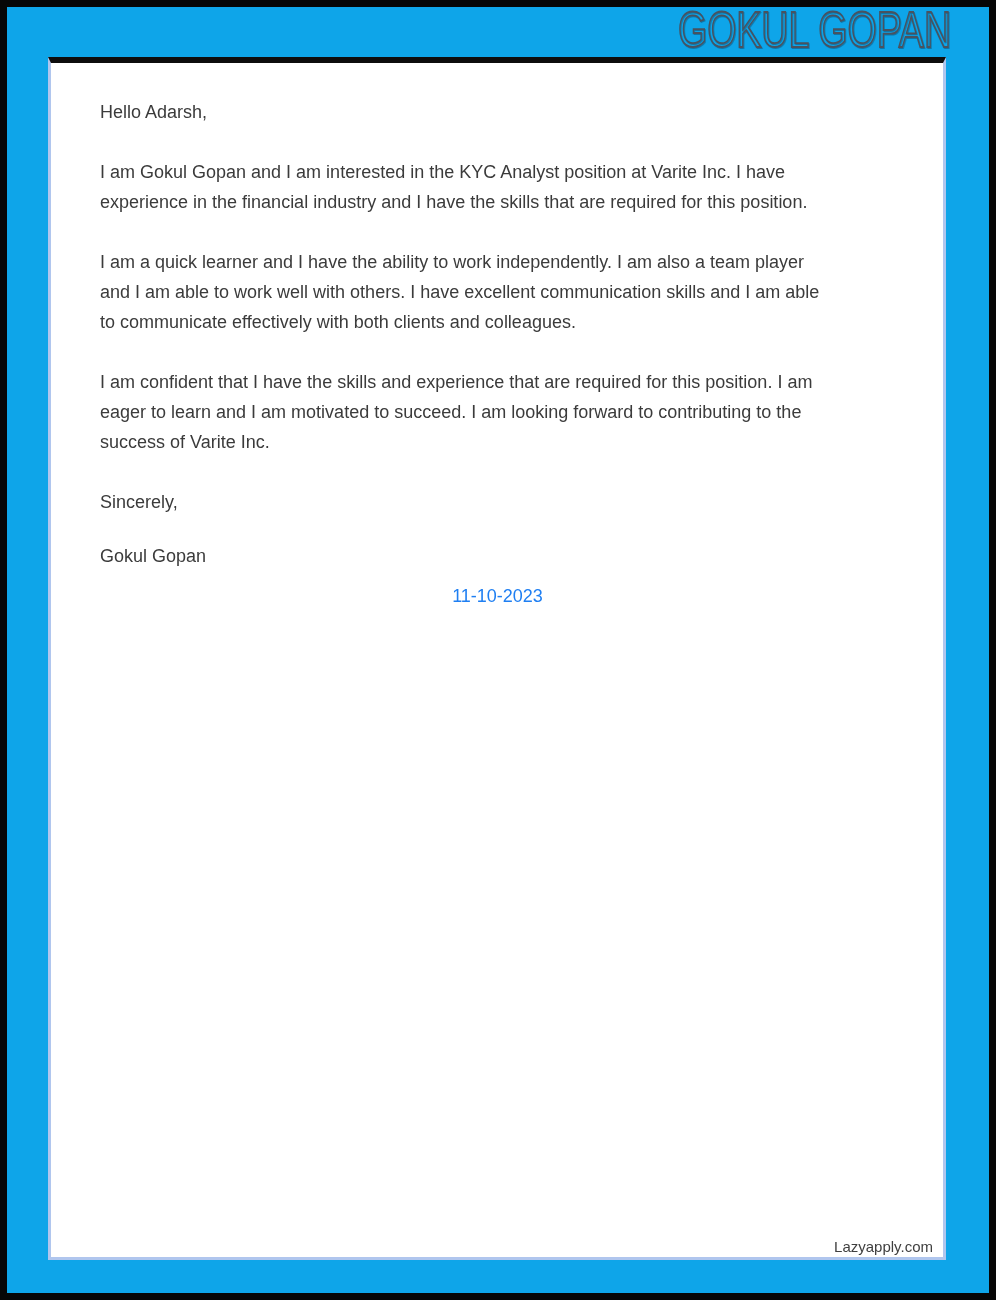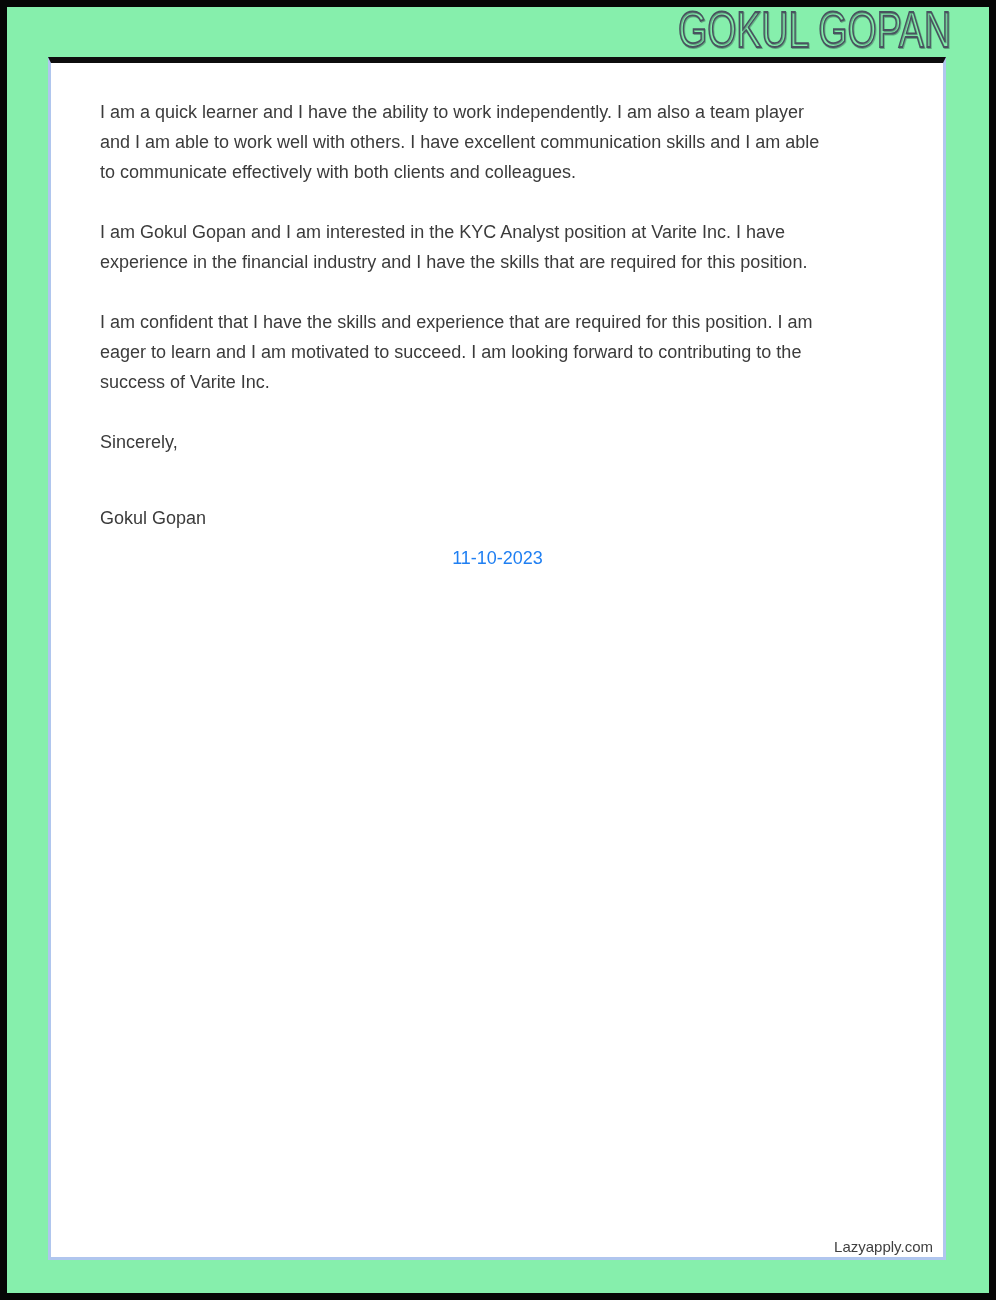--- a/index.html
+++ b/index.html
@@ -6,21 +6,21 @@
   html, body { width: 996px; height: 1300px; }
   body {
     background: #060606;
     font-family: "Liberation Sans", sans-serif;
     overflow: hidden;
   }
   .canvas {
     position: absolute;
     left: 7px; top: 7px;
     width: 982px; height: 1286px;
-    background: #86efac;
+    background: #0ea5e9;
   }
   
   .header-band {
     height: 50px;
     margin-right: 38px;
     display: flex;
     justify-content: flex-end;
     align-items: flex-end;
   }
   .header-name {
@@ -49,21 +49,21 @@
     border-bottom: 3px solid #b0c6ee;
   }
   .page-content {
     padding: 34px 48px 0 49px;
     color: #3b3b3b;
     font-size: 18px;
     line-height: 30px;
   }
   .para { white-space: pre-line; margin-bottom: 30px; }
   .greeting { margin-bottom: 30px; }
-  .closing { margin-bottom: 46px; }
+  .closing { margin-bottom: 24px; }
   .signature { margin-bottom: 10px; }
   .date {
     color: #1f7ff2;
     font-size: 18px;
     line-height: 30px;
     text-align: center;
   }
   .footer-brand {
     position: absolute;
     right: 10px;
@@ -79,27 +79,28 @@
 
 <div class="canvas">
 
   <div class="header-band">
     <div class="header-name">GOKUL GOPAN</div>
   </div>
 
   <div class="page">
     <div class="page-content">
 
+      <div class="greeting">Hello Adarsh,</div>
+
+      <div class="para">I am Gokul Gopan and I am interested in the KYC Analyst position at Varite Inc. I have
+experience in the financial industry and I have the skills that are required for this position.</div>
 
       <div class="para">I am a quick learner and I have the ability to work independently. I am also a team player
 and I am able to work well with others. I have excellent communication skills and I am able
 to communicate effectively with both clients and colleagues.</div>
-
-      <div class="para">I am Gokul Gopan and I am interested in the KYC Analyst position at Varite Inc. I have
-experience in the financial industry and I have the skills that are required for this position.</div>
 
       <div class="para">I am confident that I have the skills and experience that are required for this position. I am
 eager to learn and I am motivated to succeed. I am looking forward to contributing to the
 success of Varite Inc.</div>
 
       <div class="closing">Sincerely,</div>
 
       <div class="signature">Gokul Gopan</div>
 
       <div class="date">11-10-2023</div>

